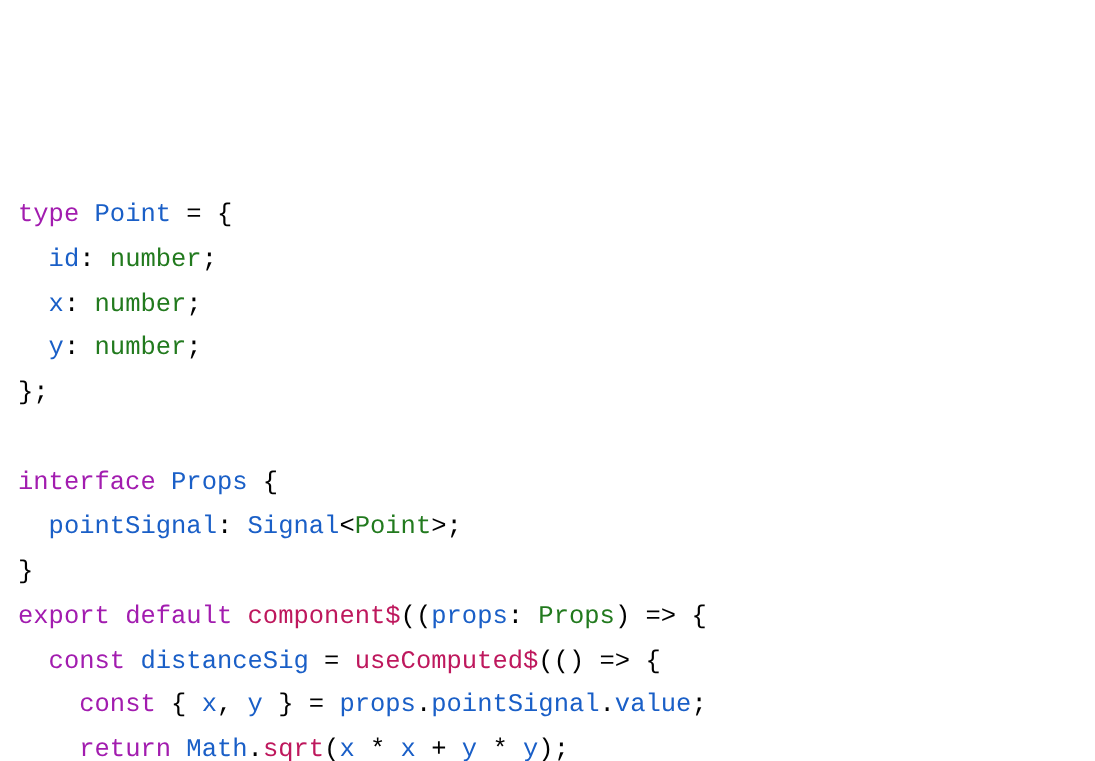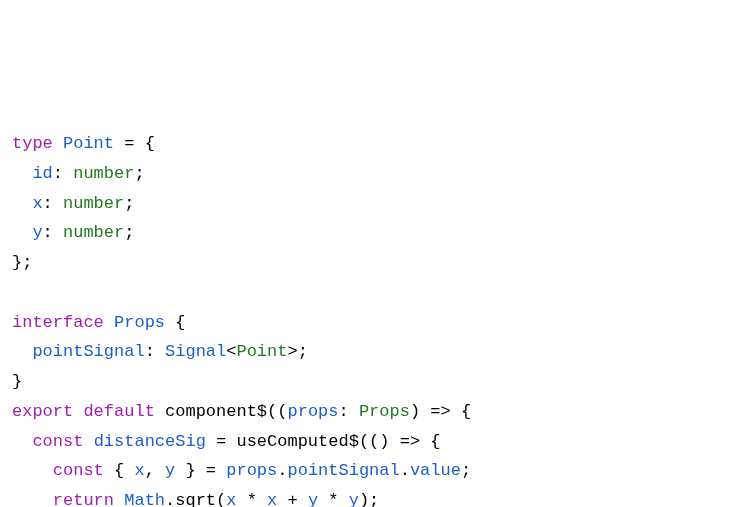--- a/index.html
+++ b/index.html
@@ -8,21 +8,21 @@
     background: #ffffff;
     font-family: "SF Mono", "Monaco", "Menlo", "Consolas", "Courier New", monospace;
     font-size: 17px;
     line-height: 1.75;
     color: #000000;
     white-space: pre;
   }
   .line { display: block; }
   .kw { color: #a21caf; }         
   .ident { color: #1a5fc7; }       
-  .func { color: #000000; }       
+  .func { color: #be185d; }       
   .greenkw { color: #227a1e; margin-top: 36px; }    
   .typeNameGreen { color: #227a1e; } 
   .propsType { color: #227a1e; }
   .punct { color: #000000; }
 </style>
 </head>
 <body>
 
 
 

